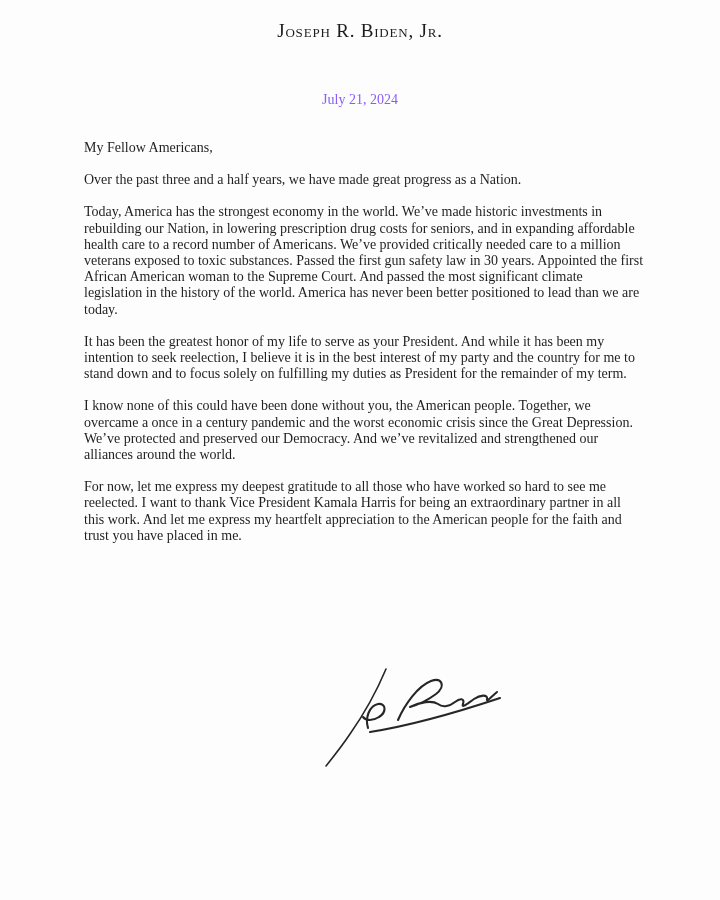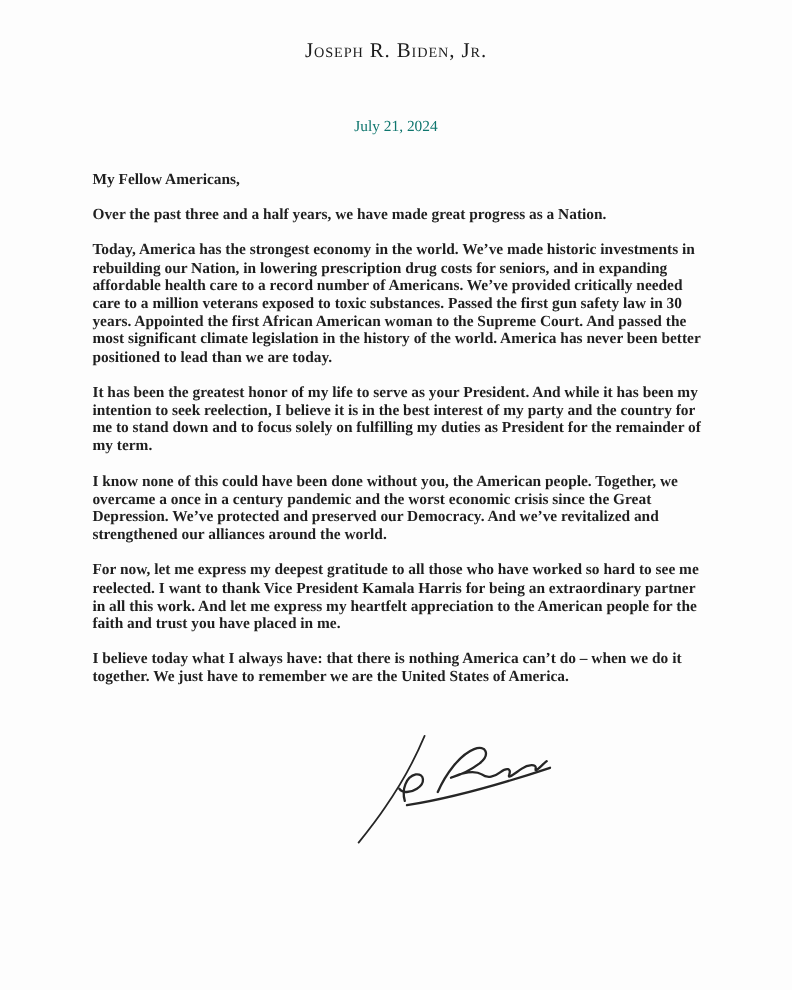--- a/index.html
+++ b/index.html
@@ -11,46 +11,45 @@
     position: relative;
     width: 720px;
     height: 900px;
     margin: 0;
     background: #fdfdfd;
     color: #1f1f1f;
     font-family: "Liberation Serif", "DejaVu Serif", serif;
     overflow: hidden;
   }
   .letterhead {
-    padding-top: 36px;
+    padding-top: 20px;
     text-align: center;
     font-size: 19px;
     line-height: 22px;
     font-variant: small-caps;
     letter-spacing: 0.8px;
     font-weight: normal;
     color: #1c1c1c;
   }
   .date-line {
     margin-top: 50px;
     text-align: center;
     font-size: 14px;
     line-height: 16px;
-    color: #0f766e;
+    color: #8b5cf6;
   }
   .letter-body {
     margin: 32px 76px 0 84px;
     font-size: 14px;
     line-height: 16.2px;
     text-align: left;
     color: #1f1f1f;
   }
   .letter-body p {
     margin: 0 0 16px 0;
-    font-weight: bold;
   }
   .signature-block {
     position: absolute;
     left: 312px;
     top: 664px;
     width: 205px;
     height: 108px;
   }
   .signature-block svg {
     display: block;
@@ -77,21 +76,20 @@
 
   <div class="date-line">July 21, 2024</div>
 
   <div class="letter-body">
     <p>My Fellow Americans,</p>
     <p>Over the past three and a half years, we have made great progress as a Nation.</p>
     <p>Today, America has the strongest economy in the world. We’ve made historic investments in rebuilding our Nation, in lowering prescription drug costs for seniors, and in expanding affordable health care to a record number of Americans. We’ve provided critically needed care to a million veterans exposed to toxic substances. Passed the first gun safety law in 30 years. Appointed the first African American woman to the Supreme Court. And passed the most significant climate legislation in the history of the world. America has never been better positioned to lead than we are today.</p>
     <p>It has been the greatest honor of my life to serve as your President. And while it has been my intention to seek reelection, I believe it is in the best interest of my party and the country for me to stand down and to focus solely on fulfilling my duties as President for the remainder of my term.</p>
     <p>I know none of this could have been done without you, the American people. Together, we overcame a once in a century pandemic and the worst economic crisis since the Great Depression. We’ve protected and preserved our Democracy. And we’ve revitalized and strengthened our alliances around the world.</p>
     <p>For now, let me express my deepest gratitude to all those who have worked so hard to see me reelected. I want to thank Vice President Kamala Harris for being an extraordinary partner in all this work. And let me express my heartfelt appreciation to the American people for the faith and trust you have placed in me.</p>
-    <p>I believe today what I always have: that there is nothing America can’t do – when we do it together. We just have to remember we are the United States of America.</p>
   </div>
 
   <div class="signature-block">
     <svg viewBox="0 0 205 108" xmlns="http://www.w3.org/2000/svg" aria-hidden="true">
 
       <path class="sig-stroke thin" d="M74,5 C66,24 52,50 38,70 C30,82 22,92 14,102"></path>
 
       <path class="sig-stroke" d="M56,64 C53,54 57,42 66,40 C74,39 75,48 67,53 C61,57 54,57 51,53"></path>
 
       <path class="sig-stroke" d="M86,56 C93,40 106,22 119,17 C130,13 134,22 124,30 C116,36 105,41 98,43 C108,38 120,36 126,40 C131,44 138,42 143,38 C148,34 153,34 151,40 C149,45 156,39 162,35 C168,31 176,30 175,35 C174,39 180,32 185,28"></path>

